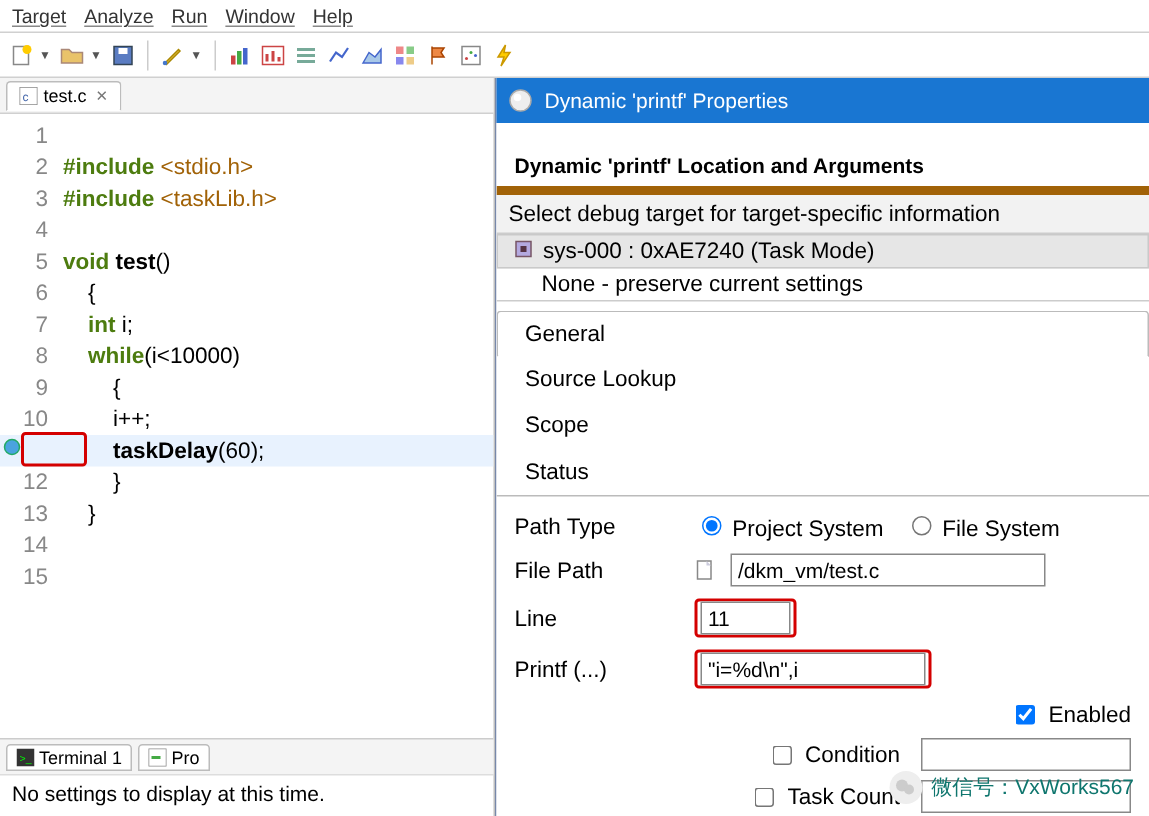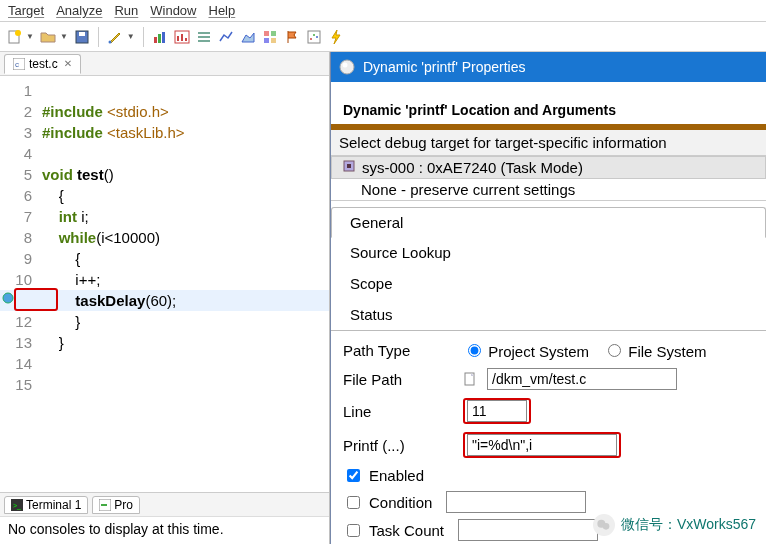--- a/index.html
+++ b/index.html
@@ -61,23 +61,23 @@
   .tabs2 { display: flex; border-bottom: 1px solid #bbb; margin-top: 6px; flex-direction: column; }
   .tabs2 .t2 { padding: 6px 18px; font-size: 15px; border: 1px solid transparent; cursor: pointer; }
   .tabs2 .t2.active { border: 1px solid #bbb; border-bottom: 1px solid #fff; border-radius: 3px 3px 0 0; margin-bottom: -1px; background: #fff; }
 
   .form { padding: 10px 12px; font-size: 15px; }
   .form-row { display: flex; align-items: center; margin-bottom: 8px; gap: 10px; }
   .form-row label.lbl { width: 110px; }
   .form-row input[type=text] { border: 1px solid #888; padding: 2px 4px; font-size: 14px; height: 22px; }
   .form-row .txt-sm { width: 60px; }
   .form-row .txt-md { width: 150px; }
-  .form-row .txt-lg { width: 190px; }
+  .form-row .txt-lg { width: 210px; }
   .radio-group { display: flex; gap: 14px; align-items: center; }
-  .checkbox-row { display: flex; align-items: center; gap: 6px; margin-bottom: 6px; font-size: 15px; }
+  .checkbox-row { display: flex; align-items: center; gap: 6px; margin-bottom: 6px; font-size: 15px; justify-content: flex-end; }
   .checkbox-row input[type=text] { margin-left: 8px; border: 1px solid #888; height: 22px; width: 140px; }
   .boxed-red { border: 2px solid #d40000; border-radius: 3px; padding: 0 2px; display: inline-block; }
   .file-ico { width: 14px; height: 14px; }
 
   
   .watermark { position: absolute; right: 10px; bottom: 8px; display: flex; align-items: center; gap: 6px; color: #0f766e; font-size: 14px; z-index: 50; }
   .watermark .wx { width: 22px; height: 22px; border-radius: 50%; background: #eee; display: flex; align-items: center; justify-content: center; }
   .watermark .wx svg { width: 16px; height: 16px; }
 </style>
 </head>
@@ -229,21 +229,21 @@
         <span>Terminal 1</span>
       </div>
       <div class="btab">
         <svg viewBox="0 0 12 12">
             <rect width="12" height="12" fill="none" stroke="#888"></rect>
             <rect x="2" y="5" width="6" height="2" fill="#4a4"></rect>
           </svg>
         <span>Pro</span>
       </div>
     </div>
-    <div class="console-body">No consoles to display at this time.</div>
+    <div class="console-body">No settings to display at this time.</div>
   </div>
 
   <div class="dialog">
     <div class="dlg-title">
       <svg class="ball" viewBox="0 0 16 16">
           <circle cx="8" cy="8" r="7" fill="#eee" stroke="#aaa"></circle>
           <circle cx="6" cy="6" r="2.5" fill="#fff"></circle>
         </svg>
       <span>Dynamic 'printf' Properties</span>
     </div>

